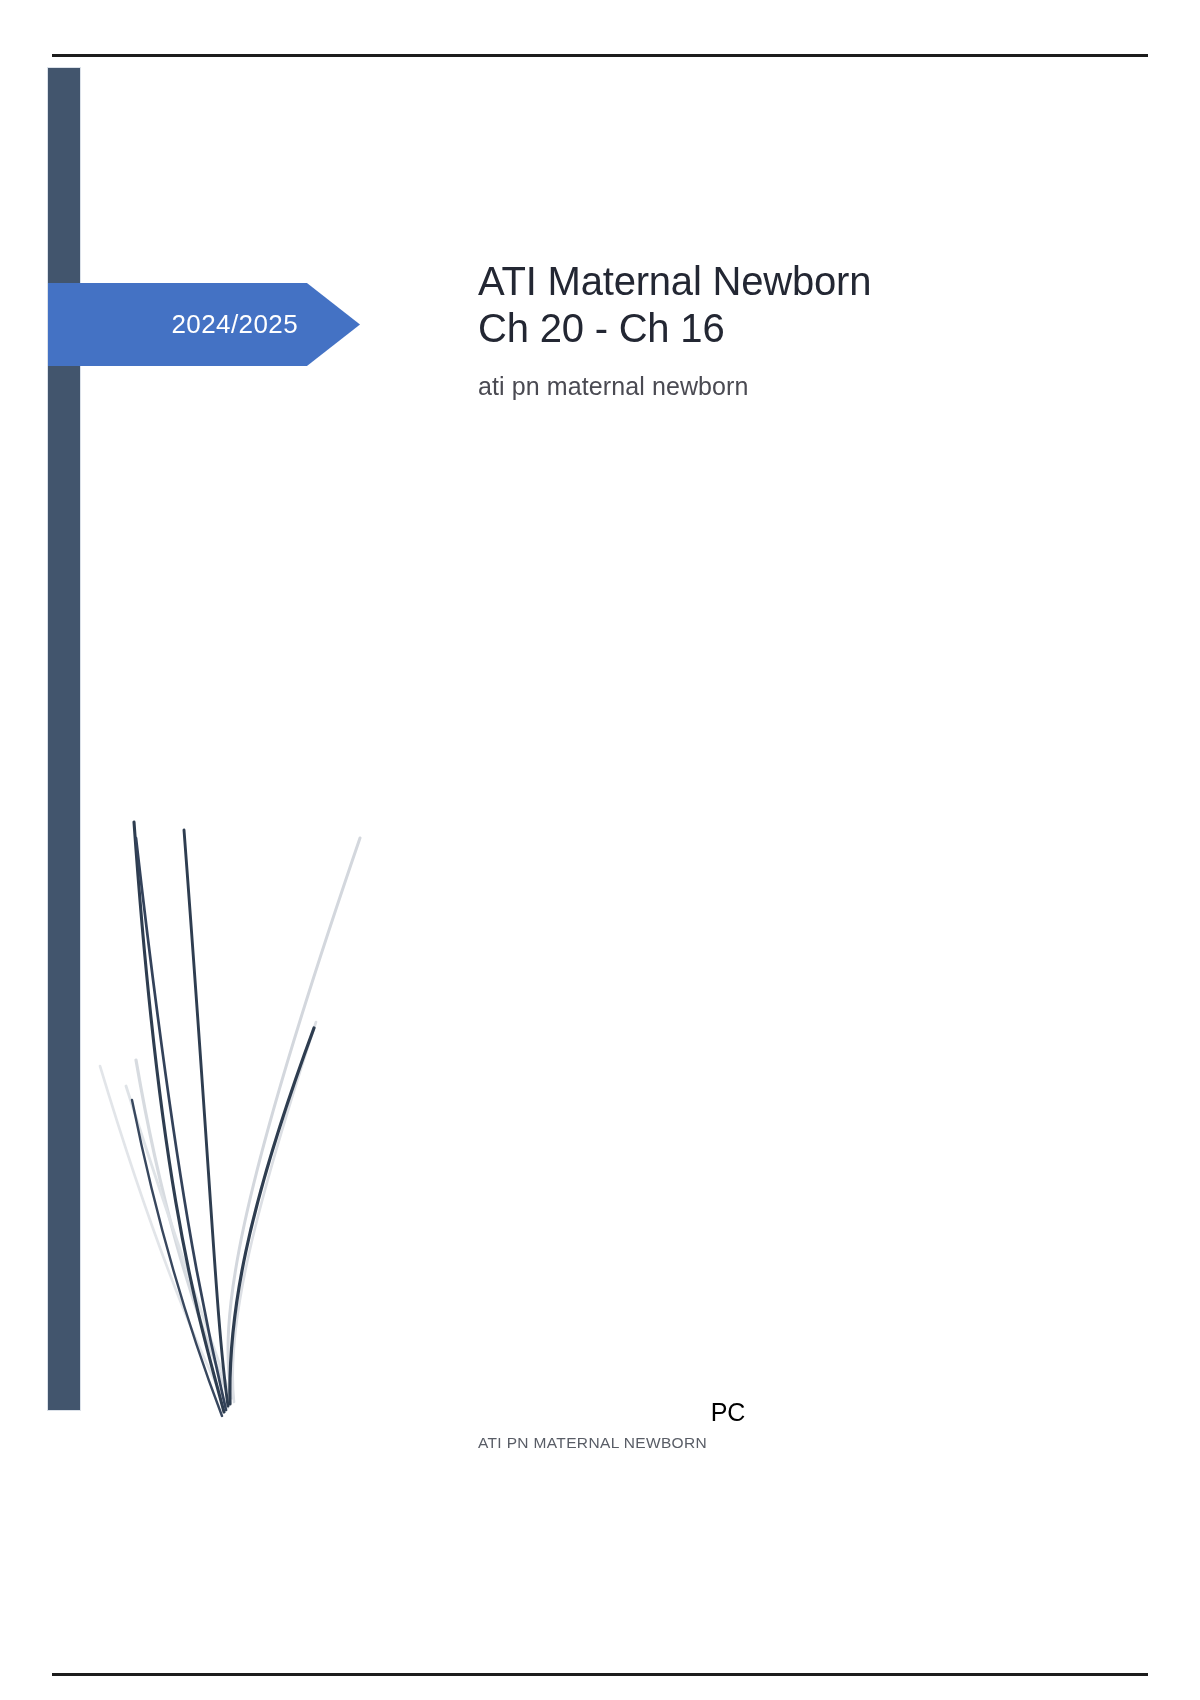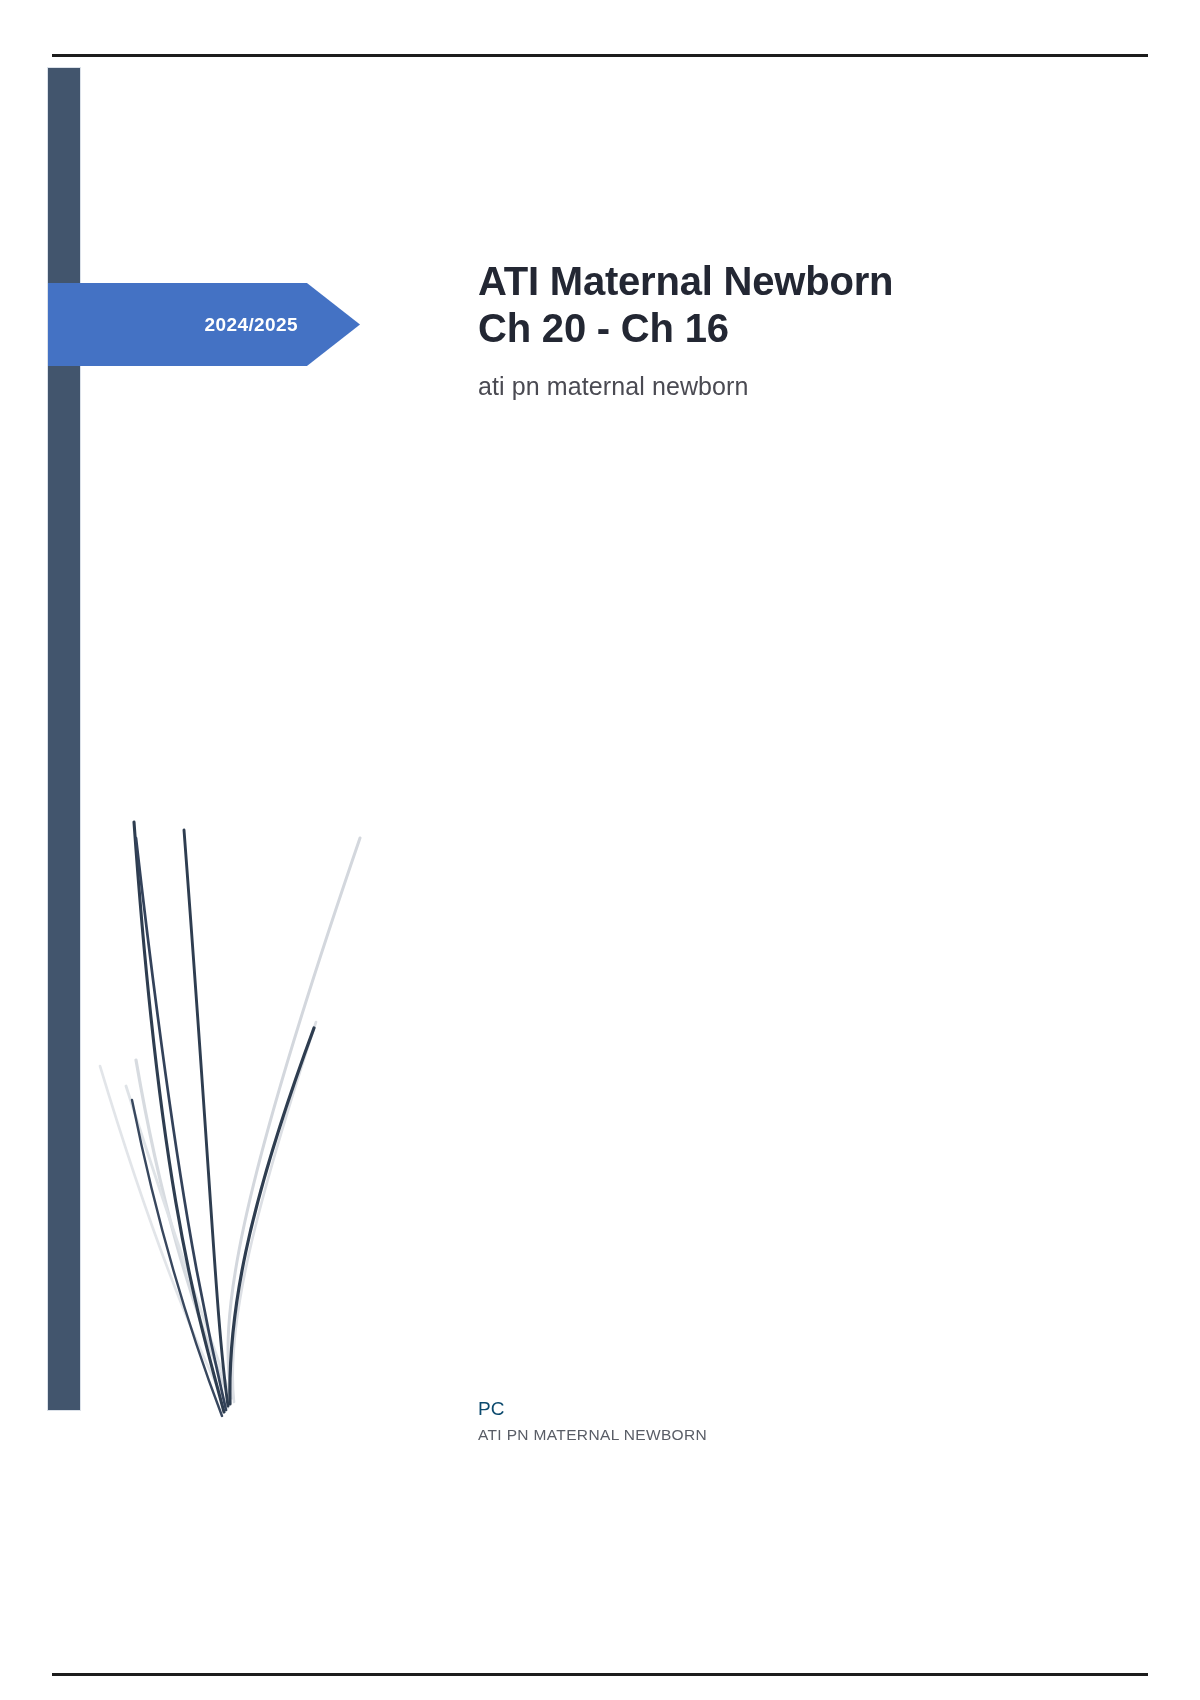--- a/index.html
+++ b/index.html
@@ -51,22 +51,22 @@
     height: 83px;
     background: #4472c4;
     -webkit-clip-path: polygon(0 0, 83% 0, 100% 50%, 83% 100%, 0 100%);
     clip-path: polygon(0 0, 83% 0, 100% 50%, 83% 100%, 0 100%);
     display: flex;
     align-items: center;
     justify-content: flex-end;
   }
   #year-ribbon-label {
     color: #ffffff;
-    font-size: 19px;
-    font-weight: 700;
+    font-size: 26px;
+    font-weight: 400;
     letter-spacing: 0.4px;
     padding-right: 62px;
     white-space: nowrap;
   }
 
   
   #grass-art {
     position: absolute;
     left: 40px;
     top: 760px;
@@ -79,44 +79,45 @@
   #title-block {
     position: absolute;
     left: 478px;
     top: 258px;
     width: 620px;
   }
   #doc-title {
     margin: 0;
     font-size: 40px;
     line-height: 1.18;
-    font-weight: 700;
+    font-weight: 400;
     color: #232733;
     letter-spacing: -0.2px;
   }
   #doc-subtitle {
     margin: 20px 0 0 0;
     font-size: 25px;
     font-weight: 400;
     color: #4a4a52;
     letter-spacing: 0.1px;
   }
 
   
   #footer-block {
     position: absolute;
     left: 478px;
     top: 1396px;
     width: 500px;
   }
   #footer-author {
-    font-size: 19px;
-    color: #0c4a6e;
+    font-size: 25px;
+    color: #000000;
     font-weight: 400;
     line-height: 1.35;
+    text-align: center;
   }
   #footer-course {
     margin-top: 4px;
     font-size: 15.5px;
     color: #595d66;
     font-weight: 400;
     letter-spacing: 0.35px;
     text-transform: uppercase;
   }
 </style>

